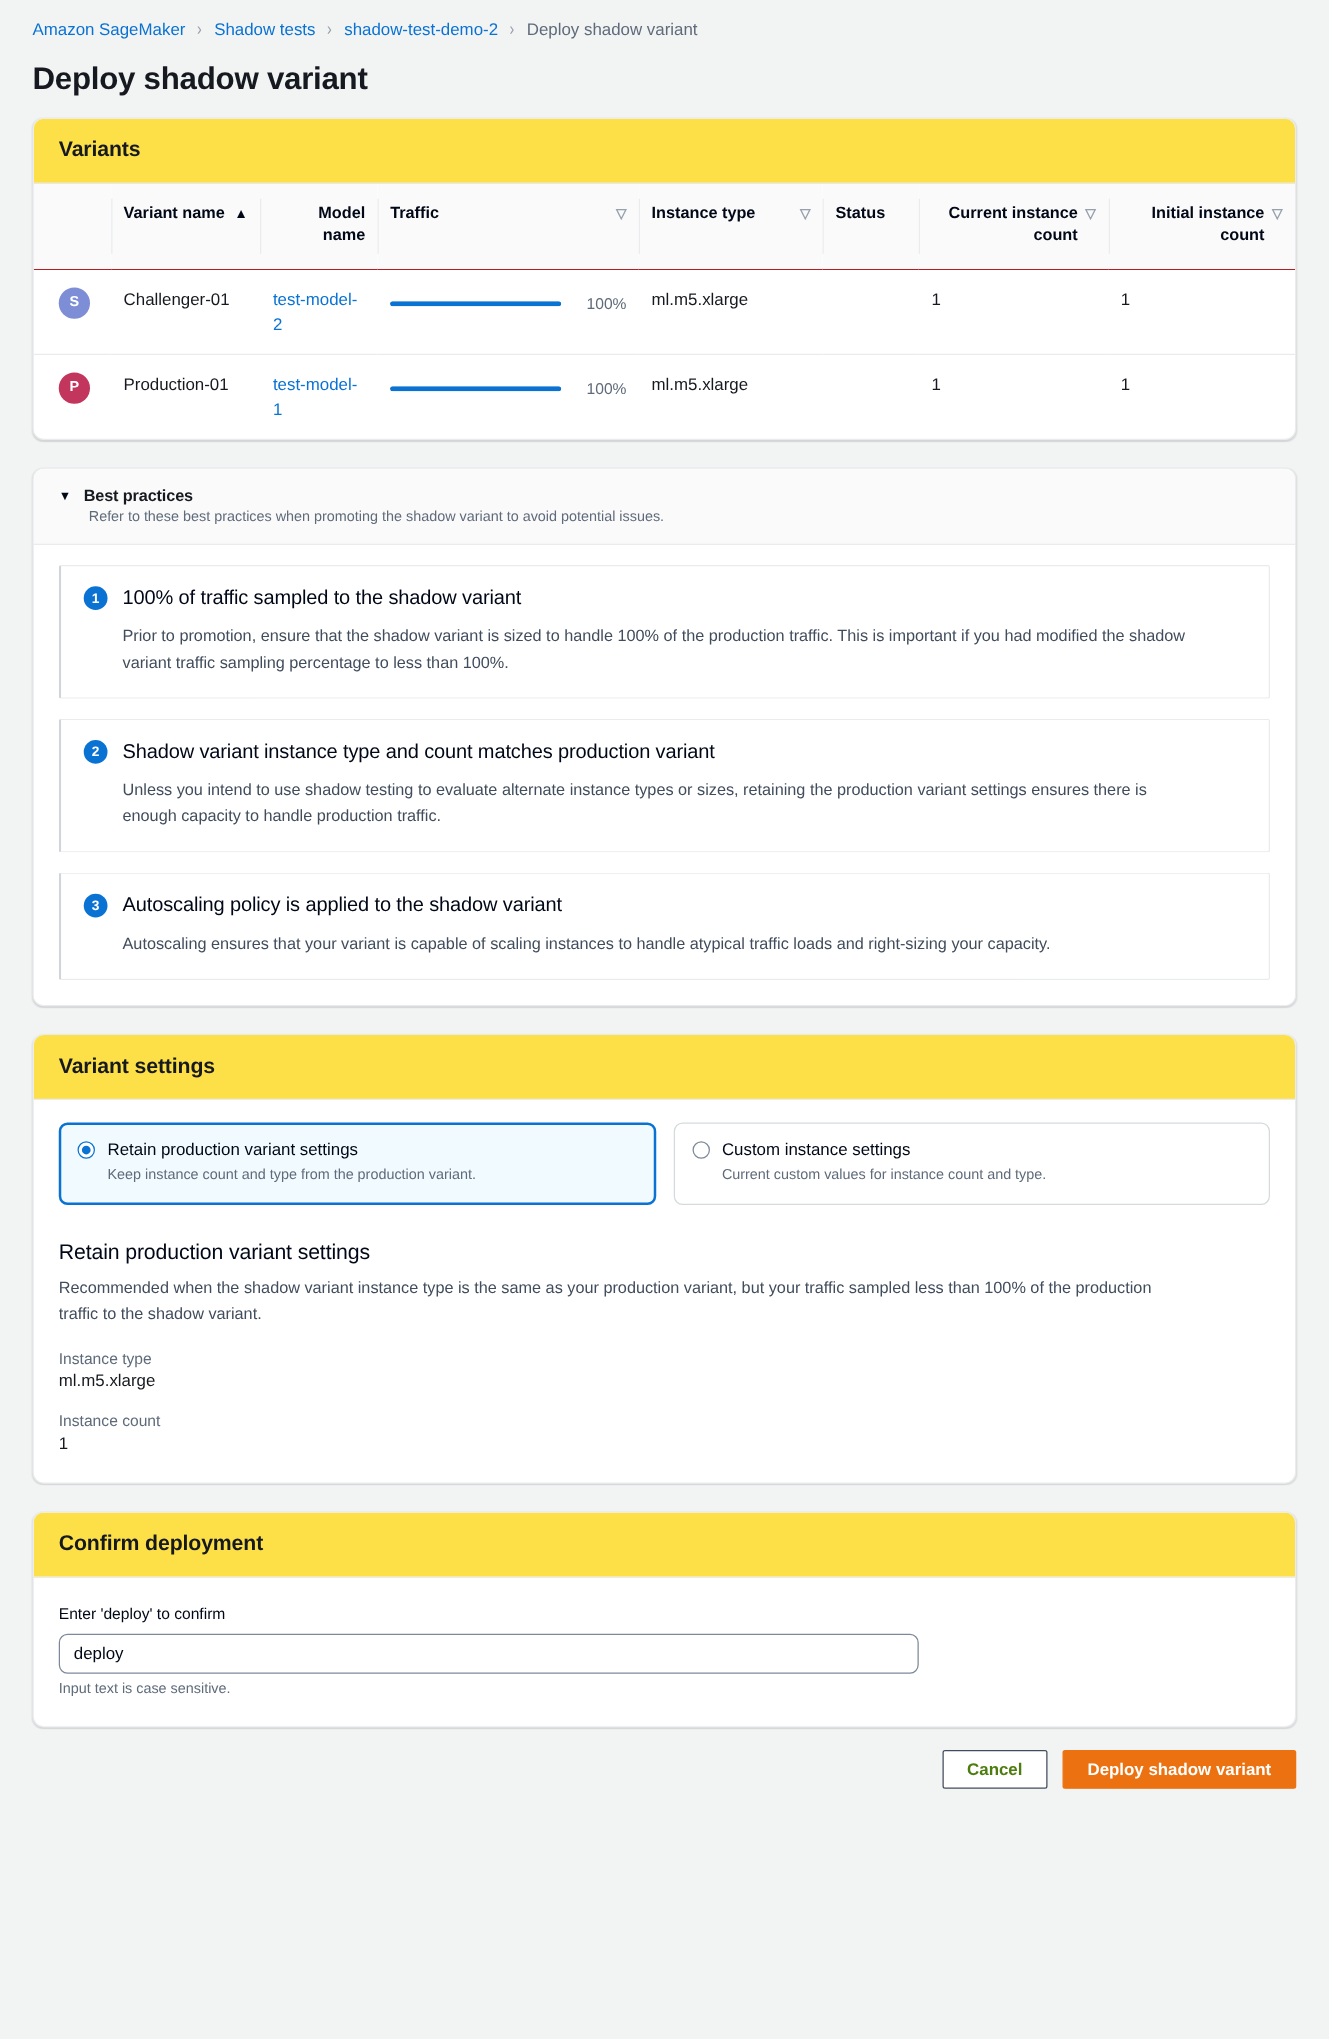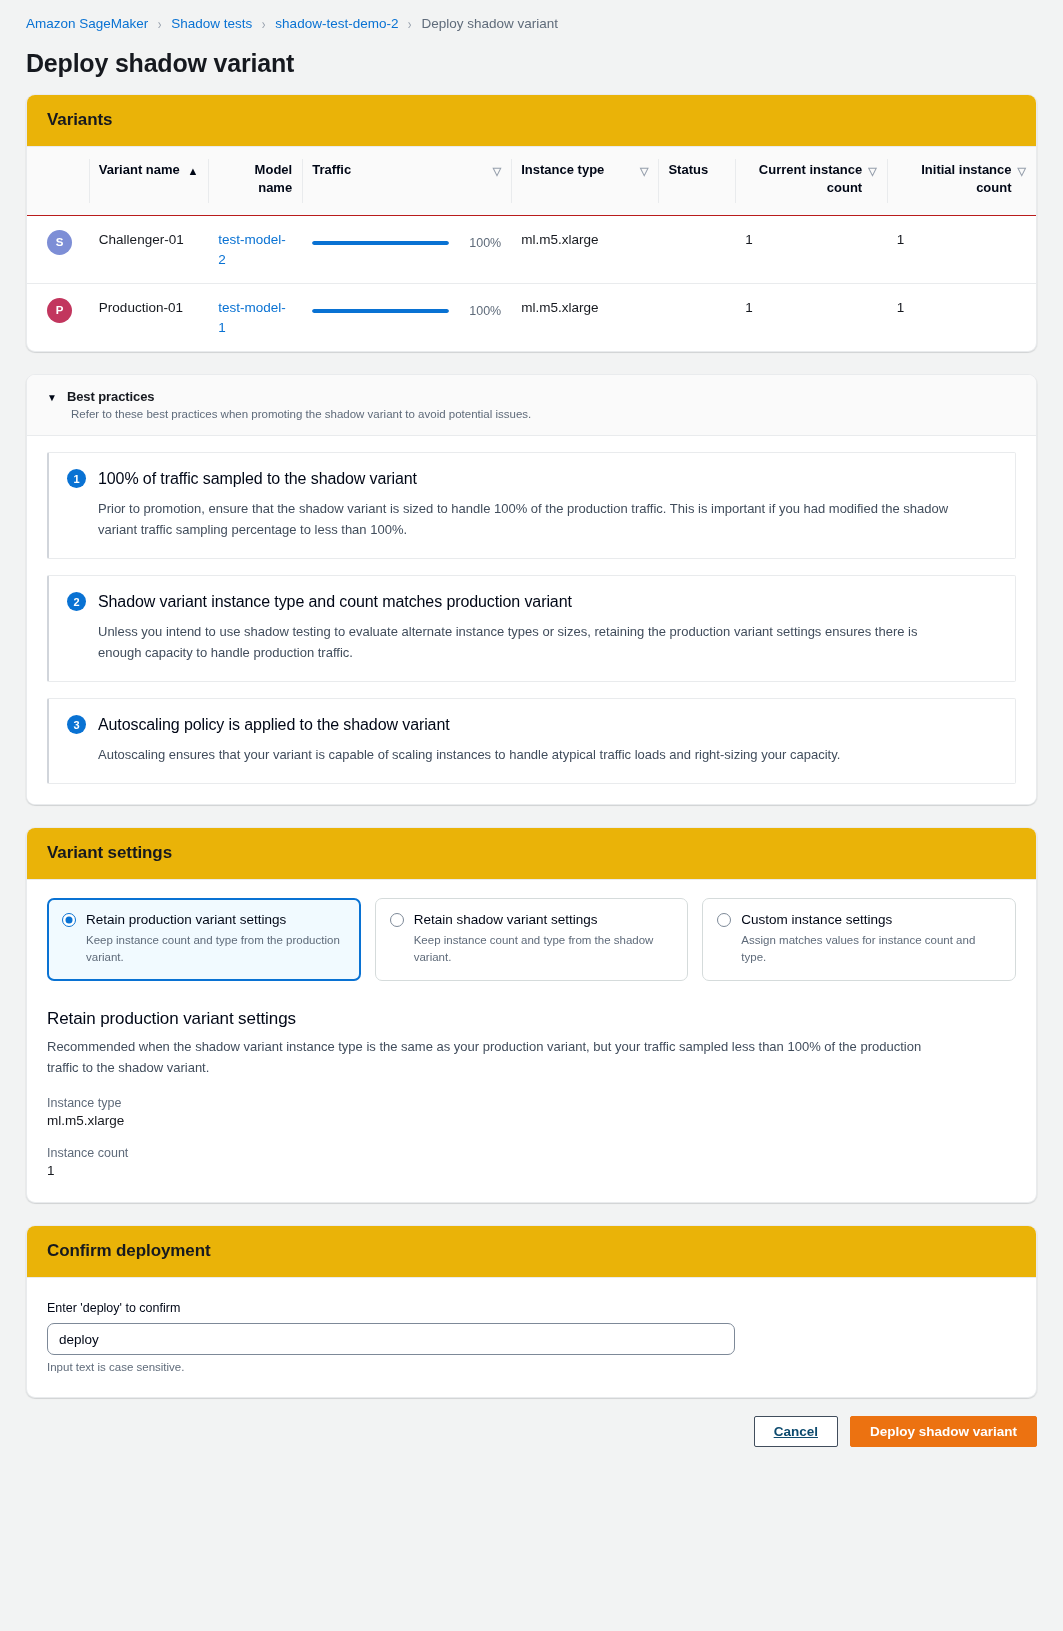--- a/index.html
+++ b/index.html
@@ -45,21 +45,21 @@
   .container {
     background:#ffffff;
     border:1px solid #e9ebed;
     border-radius:9px;
     margin:0 26px 22px 26px;
     box-shadow:0 1px 1px 0 rgba(0,28,36,.08), 1px 1px 1px 0 rgba(0,28,36,.03), -1px 1px 1px 0 rgba(0,28,36,.03);
     overflow:hidden;
   }
   .container-header {
     padding:15px 20px 16px 20px;
-    background:#eab308;
+    background:#fde047;
     border-bottom:1px solid #e9ebed;
   }
   .container-title {
     font-size:17px;
     font-weight:700;
     margin:0;
     letter-spacing:-.1px;
   }
 
   
@@ -261,23 +261,22 @@
     font-weight:700;
     border-radius:18px;
     padding:0 19px;
     height:31px;
     line-height:29px;
     cursor:pointer;
   }
   .btn-cancel {
     background:#fff;
     border:1px solid #414d5c;
-    color:#0c4a6e;
+    color:#4d7c0f;
     border-radius:2px;
-    text-decoration:underline;
   }
   .btn-primary {
     background:#ec7211;
     border:1px solid #ec7211;
     color:#fff;
     border-radius:2px;
   }
 </style>
 </head>
 <body>
@@ -445,30 +444,23 @@
         <div class="radio-card selected">
           <div class="rc-top">
             <span class="rc-radio"></span>
             <span class="rc-label">Retain production variant settings</span>
           </div>
           <div class="rc-desc">Keep instance count and type from the production variant.</div>
         </div>
         <div class="radio-card">
           <div class="rc-top">
             <span class="rc-radio"></span>
-            <span class="rc-label">Retain shadow variant settings</span>
-          </div>
-          <div class="rc-desc">Keep instance count and type from the shadow variant.</div>
-        </div>
-        <div class="radio-card">
-          <div class="rc-top">
-            <span class="rc-radio"></span>
             <span class="rc-label">Custom instance settings</span>
           </div>
-          <div class="rc-desc">Assign matches values for instance count and type.</div>
+          <div class="rc-desc">Current custom values for instance count and type.</div>
         </div>
       </div>
 
       <h3 class="vs-detail-title">Retain production variant settings</h3>
       <p class="vs-detail-desc">Recommended when the shadow variant instance type is the same as your production variant, but your traffic sampled less than 100% of the production traffic to the shadow variant.</p>
 
       <div class="kv">
         <div class="kv-label">Instance type</div>
         <div class="kv-value">ml.m5.xlarge</div>
       </div>

